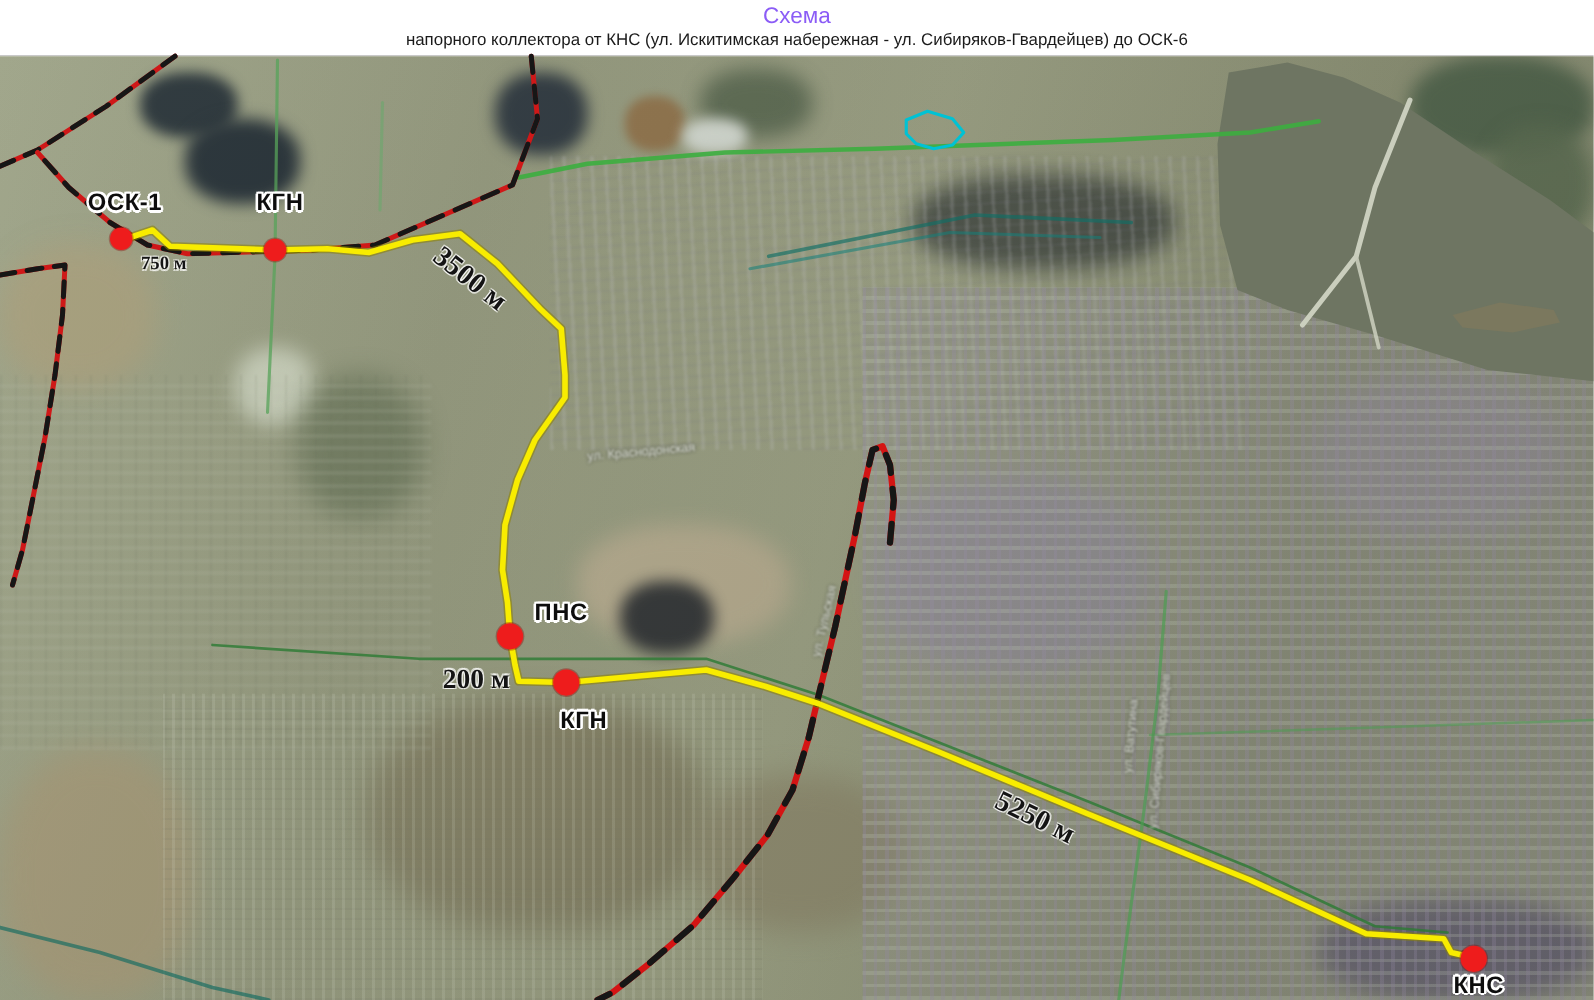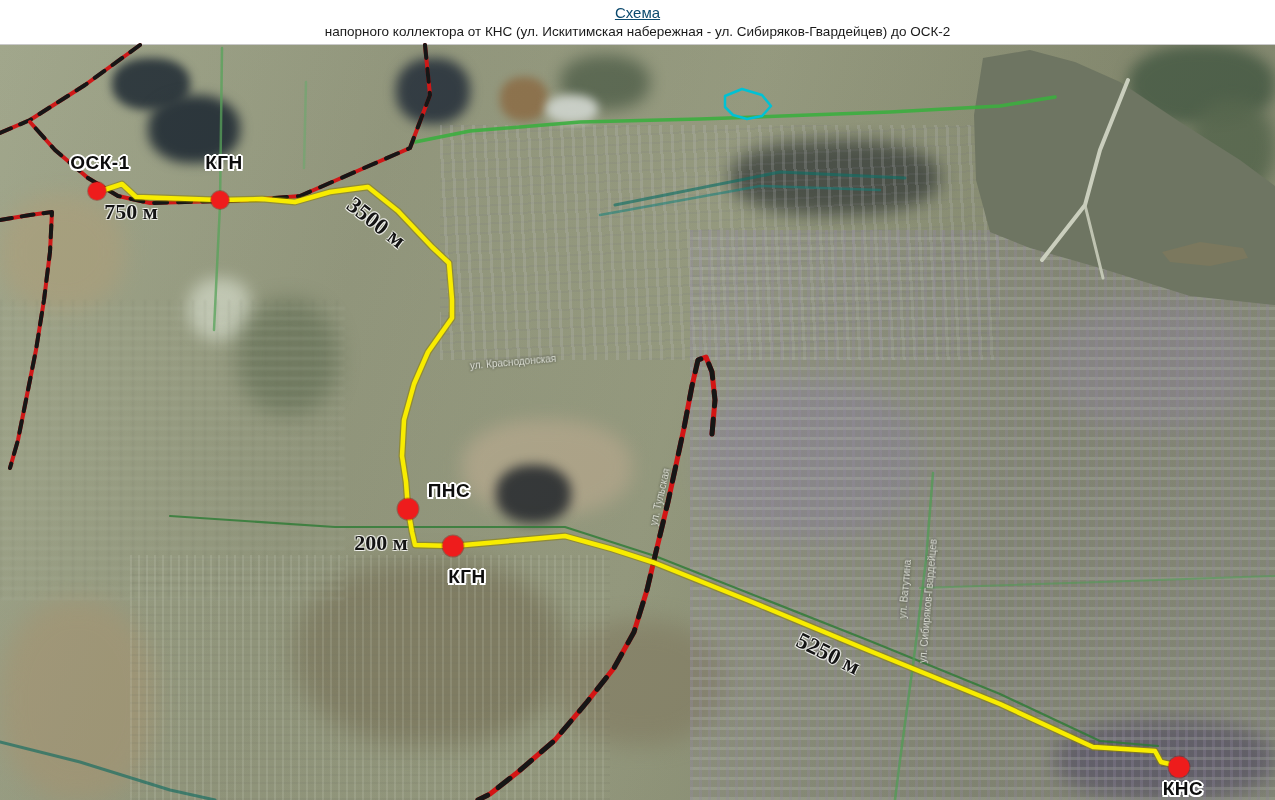--- a/index.html
+++ b/index.html
@@ -1,21 +1,21 @@
 <!DOCTYPE html>
 <html><head>
 <meta charset="utf-8">
 <style>
   html,body{margin:0;padding:0;width:1275px;height:800px;background:#fff;
             font-family:"Liberation Sans",sans-serif;overflow:hidden;}
   #page{position:relative;width:1275px;height:800px;background:#fff;}
 
   
   #title{position:absolute;top:3px;left:0;width:100%;text-align:center;z-index:6;}
-  #title .l1{font-size:15px;color:#0c4a6e;line-height:19px;text-decoration:underline;}
+  #title .l1{font-size:18px;color:#8b5cf6;line-height:19px;}
   #title .l2{font-size:13.5px;color:#1a1a1a;line-height:19px;}
 
   
   #map{position:absolute;left:0;top:45px;width:1275px;height:755px;overflow:hidden;
        background:linear-gradient(105deg,#9aa083 0%,#8e9377 28%,#969b7e 52%,#878c70 78%,#8f947a 100%);
        box-shadow:0 -1px 0 #c9c9c9;}
   .t{position:absolute;border-radius:45%;}
   
   .ctex{position:absolute;}
   .ctexA{background:
@@ -55,21 +55,21 @@
   .street-label{position:absolute;font-size:10px;color:#f0f2e9;opacity:.88;white-space:nowrap;
        text-shadow:0 0 2px #44483f,0 0 3px #44483f;filter:blur(.7px);}
 </style>
 </head>
 <body>
 
 <div id="page">
 
   <div id="title">
     <div class="l1">Схема</div>
-    <div class="l2">напорного коллектора от КНС (ул. Искитимская набережная - ул. Сибиряков-Гвардейцев) до ОСК-2</div>
+    <div class="l2">напорного коллектора от КНС (ул. Искитимская набережная - ул. Сибиряков-Гвардейцев) до ОСК-6</div>
   </div>
 
   <div id="map">
 
     <div class="t" style="left:112px;top:13px;width:78px;height:52px;background:#232e33;filter:blur(5px);"></div>
     <div class="t" style="left:148px;top:50px;width:92px;height:68px;background:#1f2a30;filter:blur(6px);"></div>
     <div class="t" style="left:396px;top:13px;width:74px;height:66px;background:#29333a;filter:blur(6px);"></div>
     <div class="t" style="left:560px;top:10px;width:90px;height:55px;background:#4a5a43;filter:blur(8px);opacity:.8;"></div>
     <div class="t" style="left:730px;top:95px;width:210px;height:75px;background:#3c423c;filter:blur(9px);opacity:.85;"></div>
     <div class="t" style="left:500px;top:32px;width:48px;height:44px;background:#8a6a41;filter:blur(4px);opacity:.9;"></div>
@@ -126,21 +126,21 @@
       <div class="dot" style="left: 97px; top: 191px; width: 18px; height: 18px;"></div>
       <div class="station-label" style="left: 100px; top: 163px;">ОСК-1</div>
       <div class="dot" style="left: 220px; top: 200px; width: 18px; height: 18px;"></div>
       <div class="station-label" style="left: 224px; top: 163px;">КГН</div>
       <div class="dot" style="left: 408px; top: 509px; width: 21px; height: 21px;"></div>
       <div class="station-label" style="left: 449px; top: 491px; text-align: center;">ПНС</div>
       <div class="dot" style="left: 453px; top: 546px; width: 21px; height: 21px;"></div>
       <div class="station-label" style="left: 467px; top: 577px;">КГН</div>
       <div class="dot" style="left: 1179px; top: 767px; width: 21px; height: 21px;"></div>
       <div class="station-label" style="left: 1183px; top: 789px;">КНС</div>
-      <div class="distance-label" style="left: 131px; top: 212px; font-size: 22px; transform: translate(-50%, -50%) rotate(0deg);">750 м</div>
+      <div class="distance-label" style="left: 131px; top: 212px; font-size: 15px; transform: translate(-50%, -50%) rotate(0deg);">750 м</div>
       <div class="distance-label" style="left: 376px; top: 223px; font-size: 23px; transform: translate(-50%, -50%) rotate(38deg);">3500 м</div>
       <div class="distance-label" style="left: 381px; top: 543px; font-size: 22px; transform: translate(-50%, -50%) rotate(0deg);">200 м</div>
       <div class="distance-label" style="left: 828px; top: 654px; font-size: 23px; transform: translate(-50%, -50%) rotate(26deg);">5250 м</div>
       <div class="street-label" style="left: 513px; top: 362px; transform: translate(-50%, -50%) rotate(-5deg);">ул. Краснодонская</div>
       <div class="street-label" style="left: 660px; top: 497px; transform: translate(-50%, -50%) rotate(-77deg);">ул. Тульская</div>
       <div class="street-label" style="left: 905px; top: 589px; transform: translate(-50%, -50%) rotate(-85deg);">ул. Ватутина</div>
       <div class="street-label" style="left: 928px; top: 601px; transform: translate(-50%, -50%) rotate(-85deg);">ул. Сибиряков-Гвардейцев</div>
     </div>
 </div>
 

